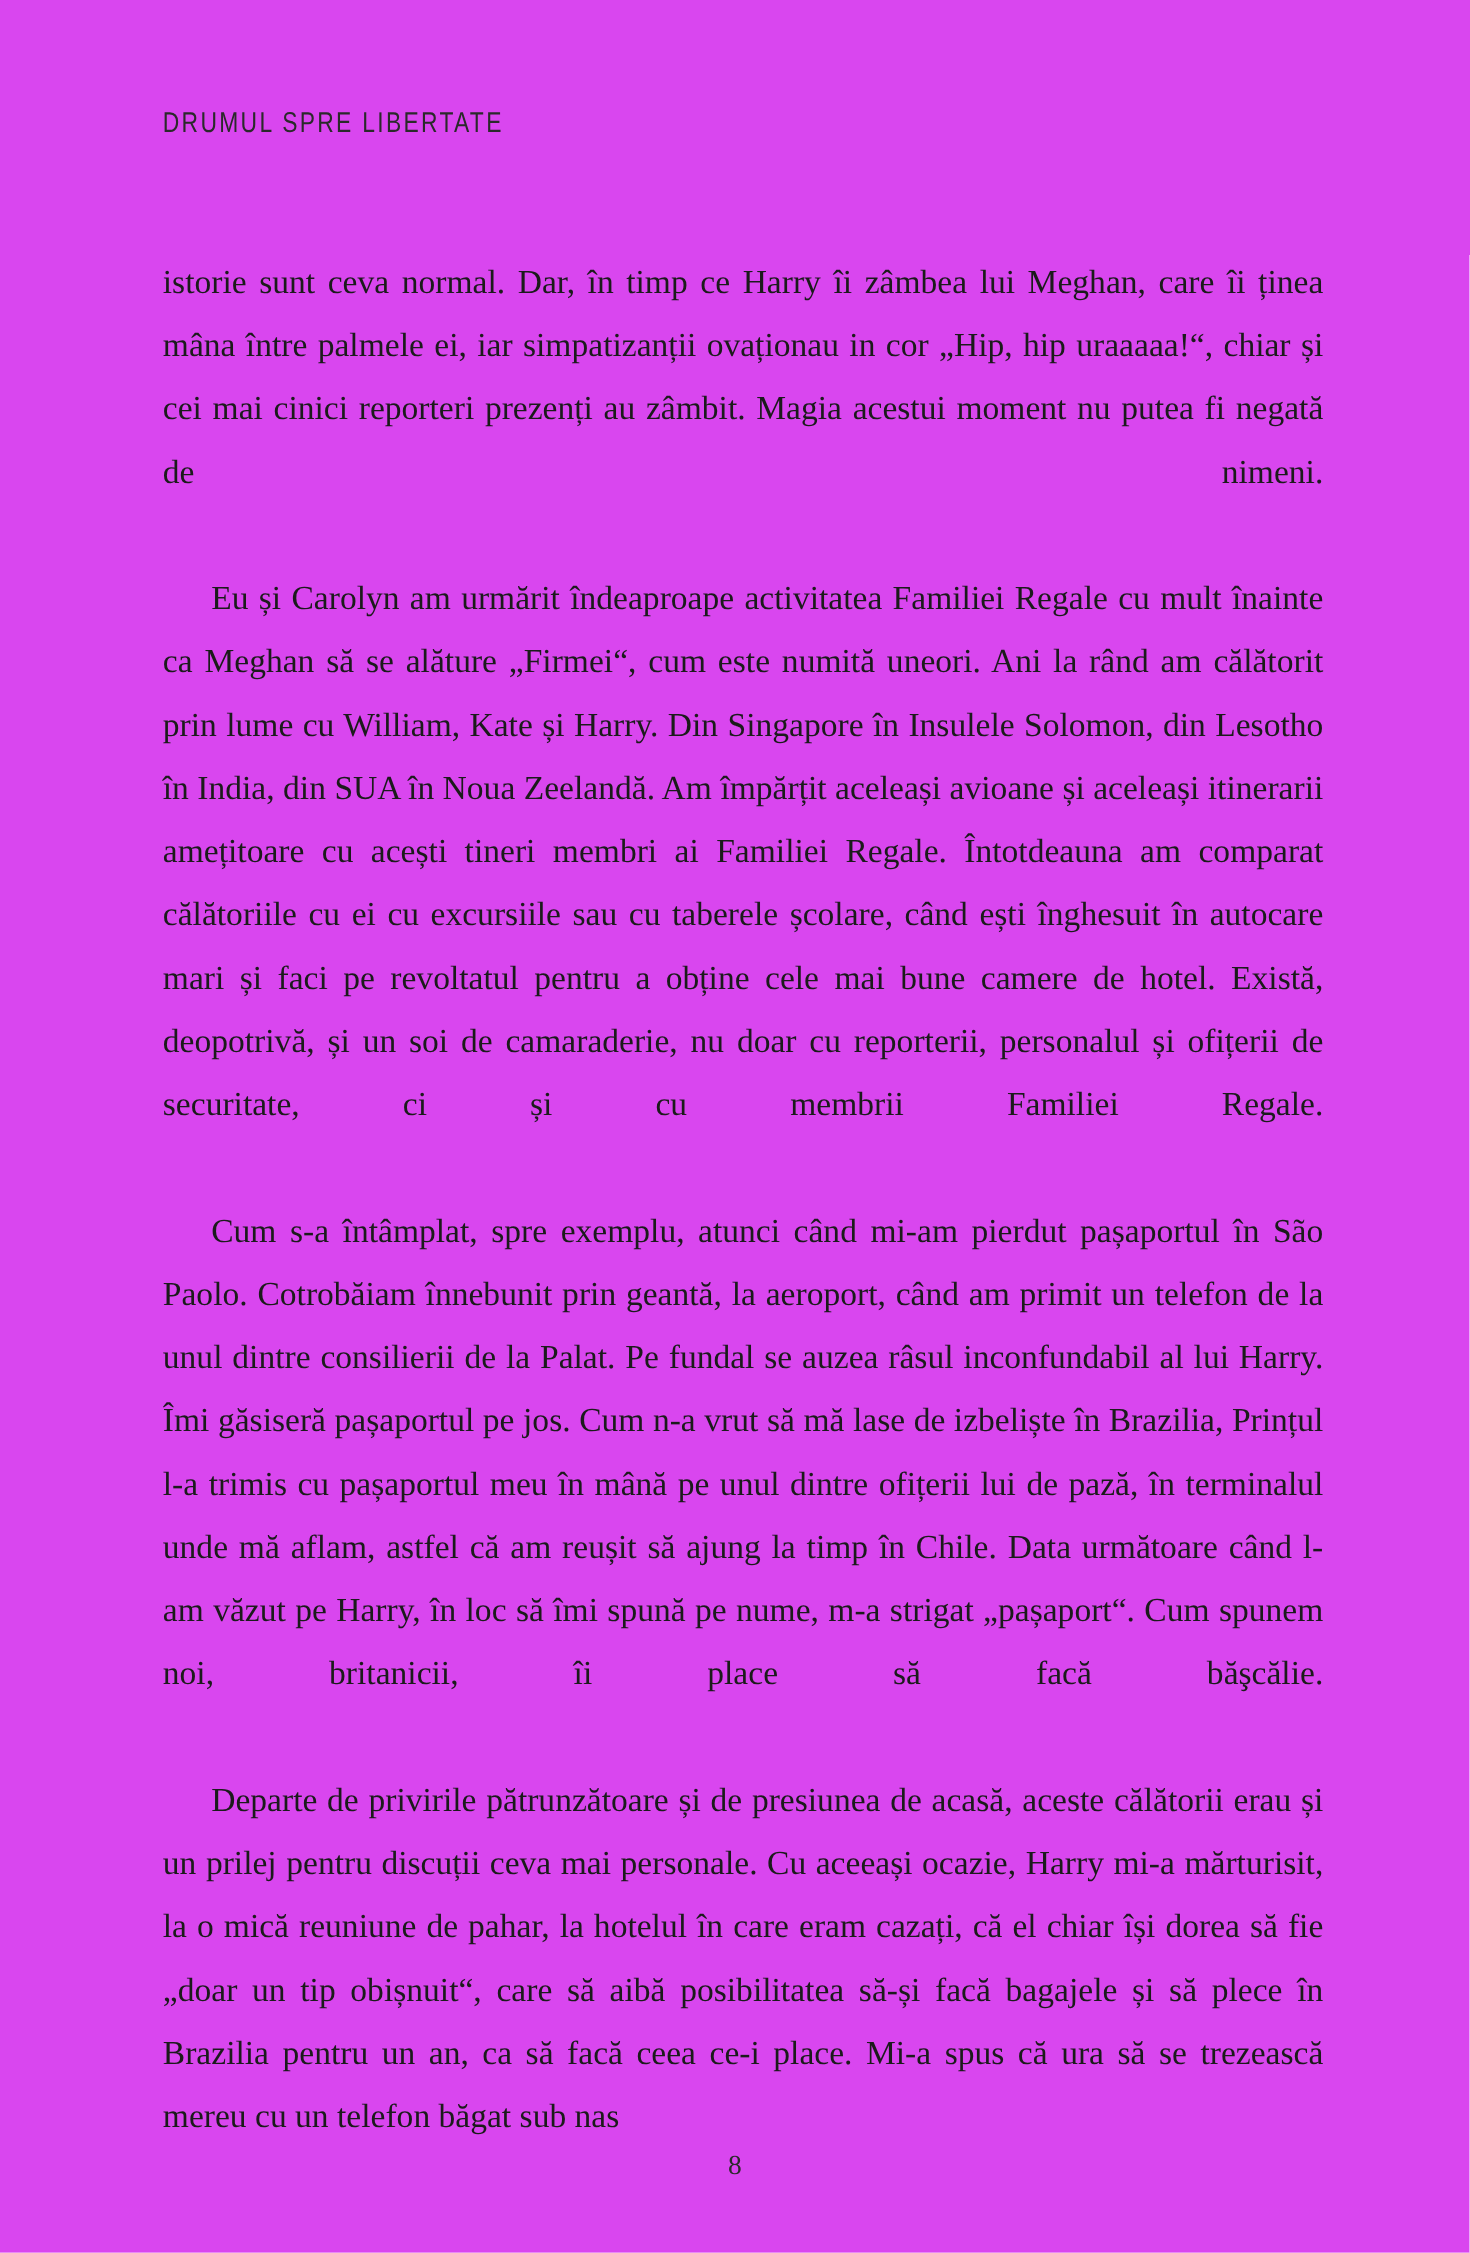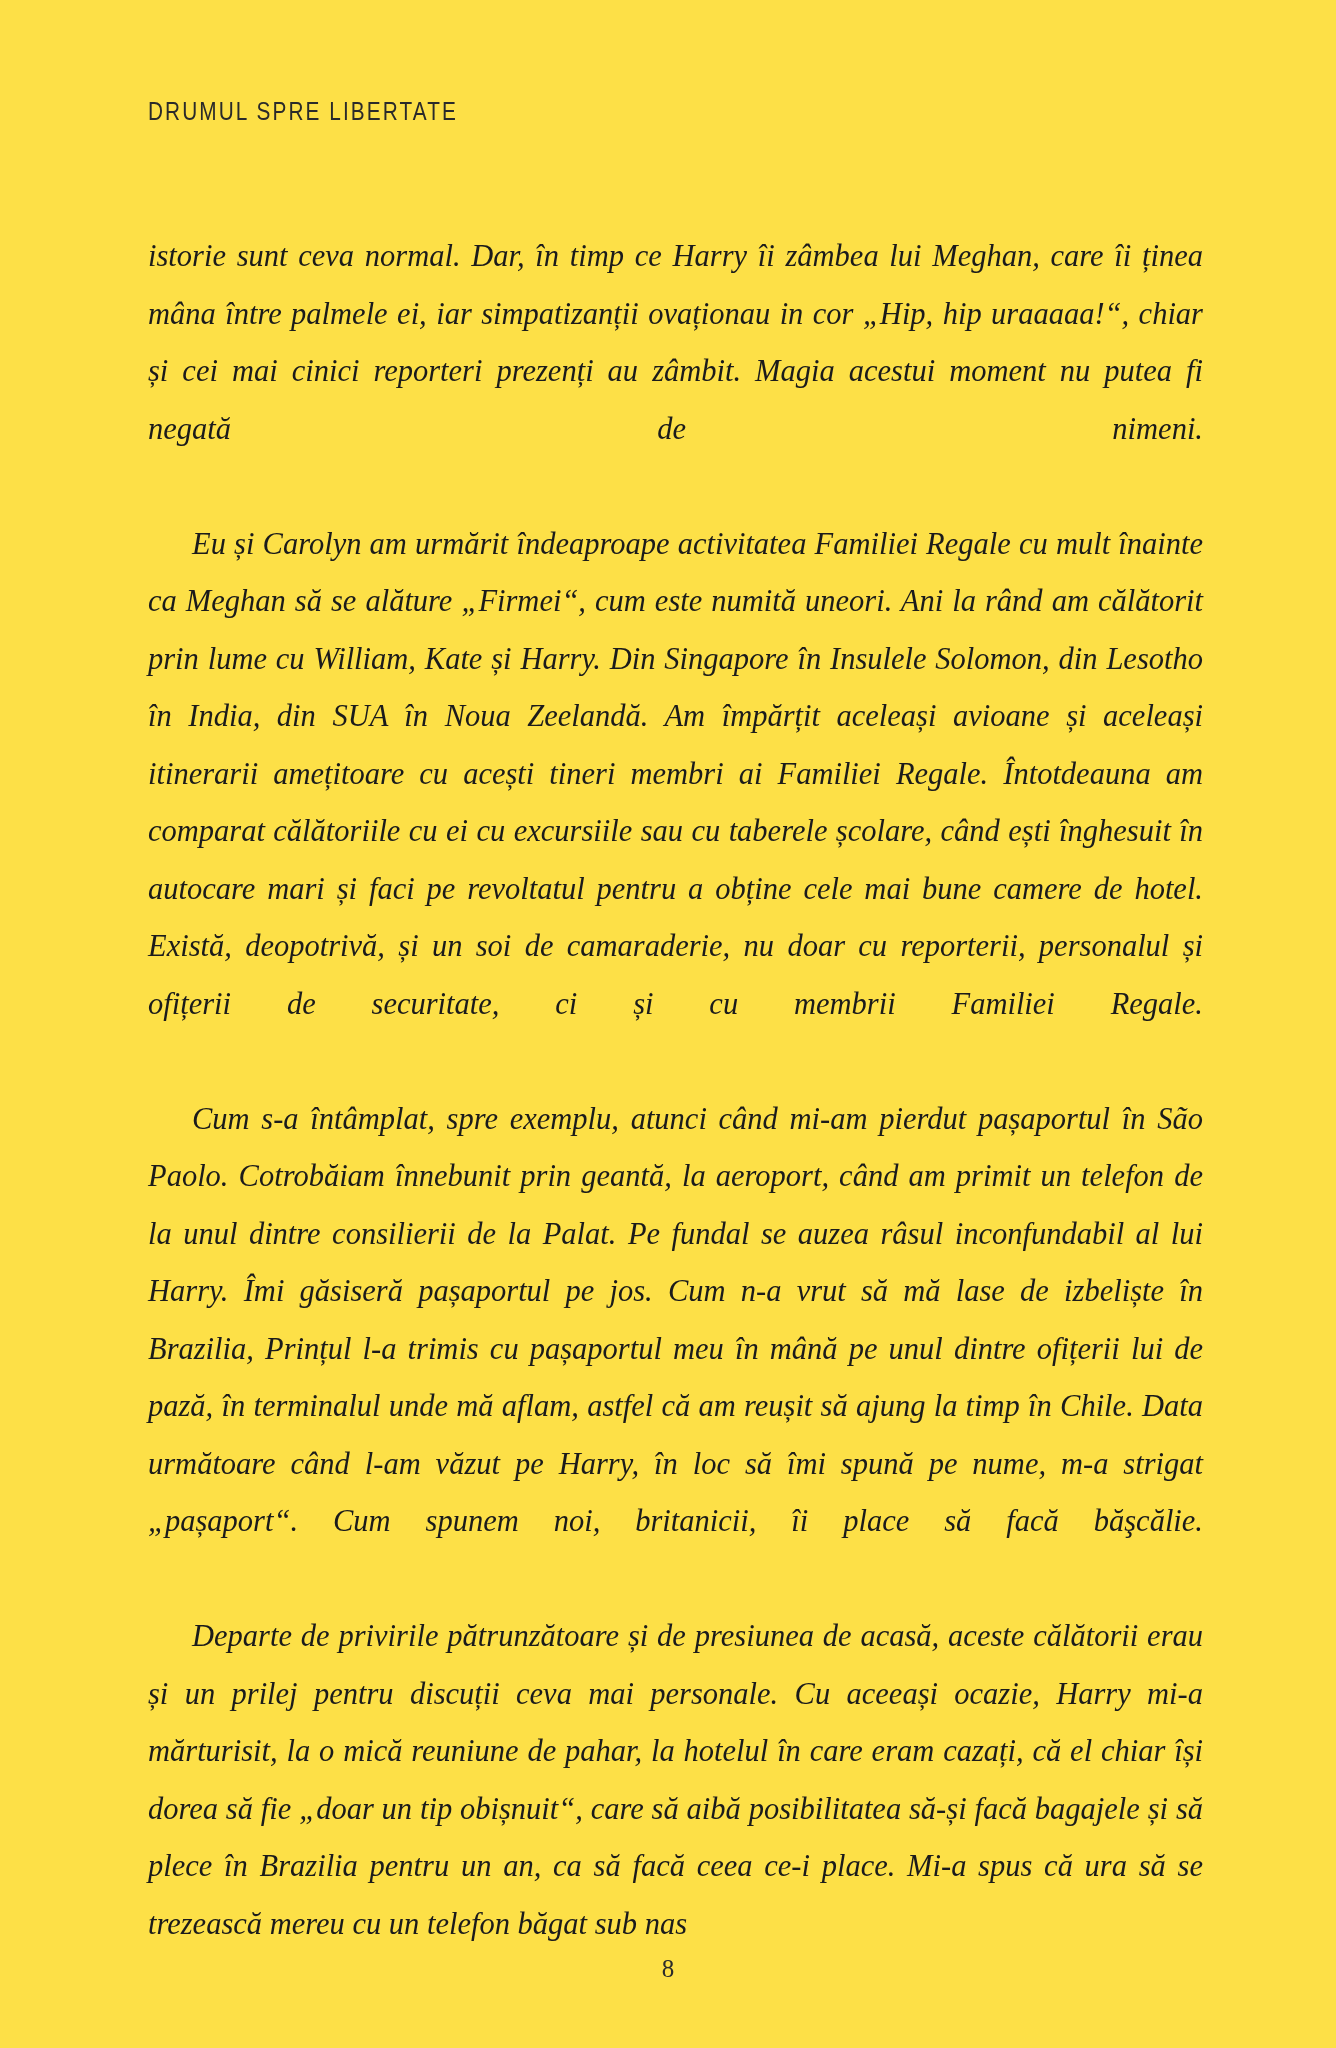--- a/index.html
+++ b/index.html
@@ -12,21 +12,21 @@
     height: 2048px;
     position: relative;
     font-family: "Liberation Serif", serif;
     color: #1b1b1b;
     overflow: hidden;
   }
 
   .page {
     position: absolute;
     inset: 0;
-    background: #fde047;
+    background: #d946ef;
   }
 
   
   .running-head {
     position: absolute;
     left: 148px;
     top: 96px;
     font-family: "Liberation Sans", sans-serif;
     font-size: 26px;
     font-weight: 400;
@@ -47,21 +47,20 @@
   }
 
   .para {
     margin: 0;
     text-align: justify;
     text-justify: inter-word;
     font-size: 30.5px;
     line-height: 57.5px;
     color: #1b1b1b;
     hyphens: manual;
-    font-style: italic;
     -webkit-hyphens: manual;
   }
 
   .para.indent {
     text-indent: 44px;
   }
 
   
   .para::after {
     content: "";

